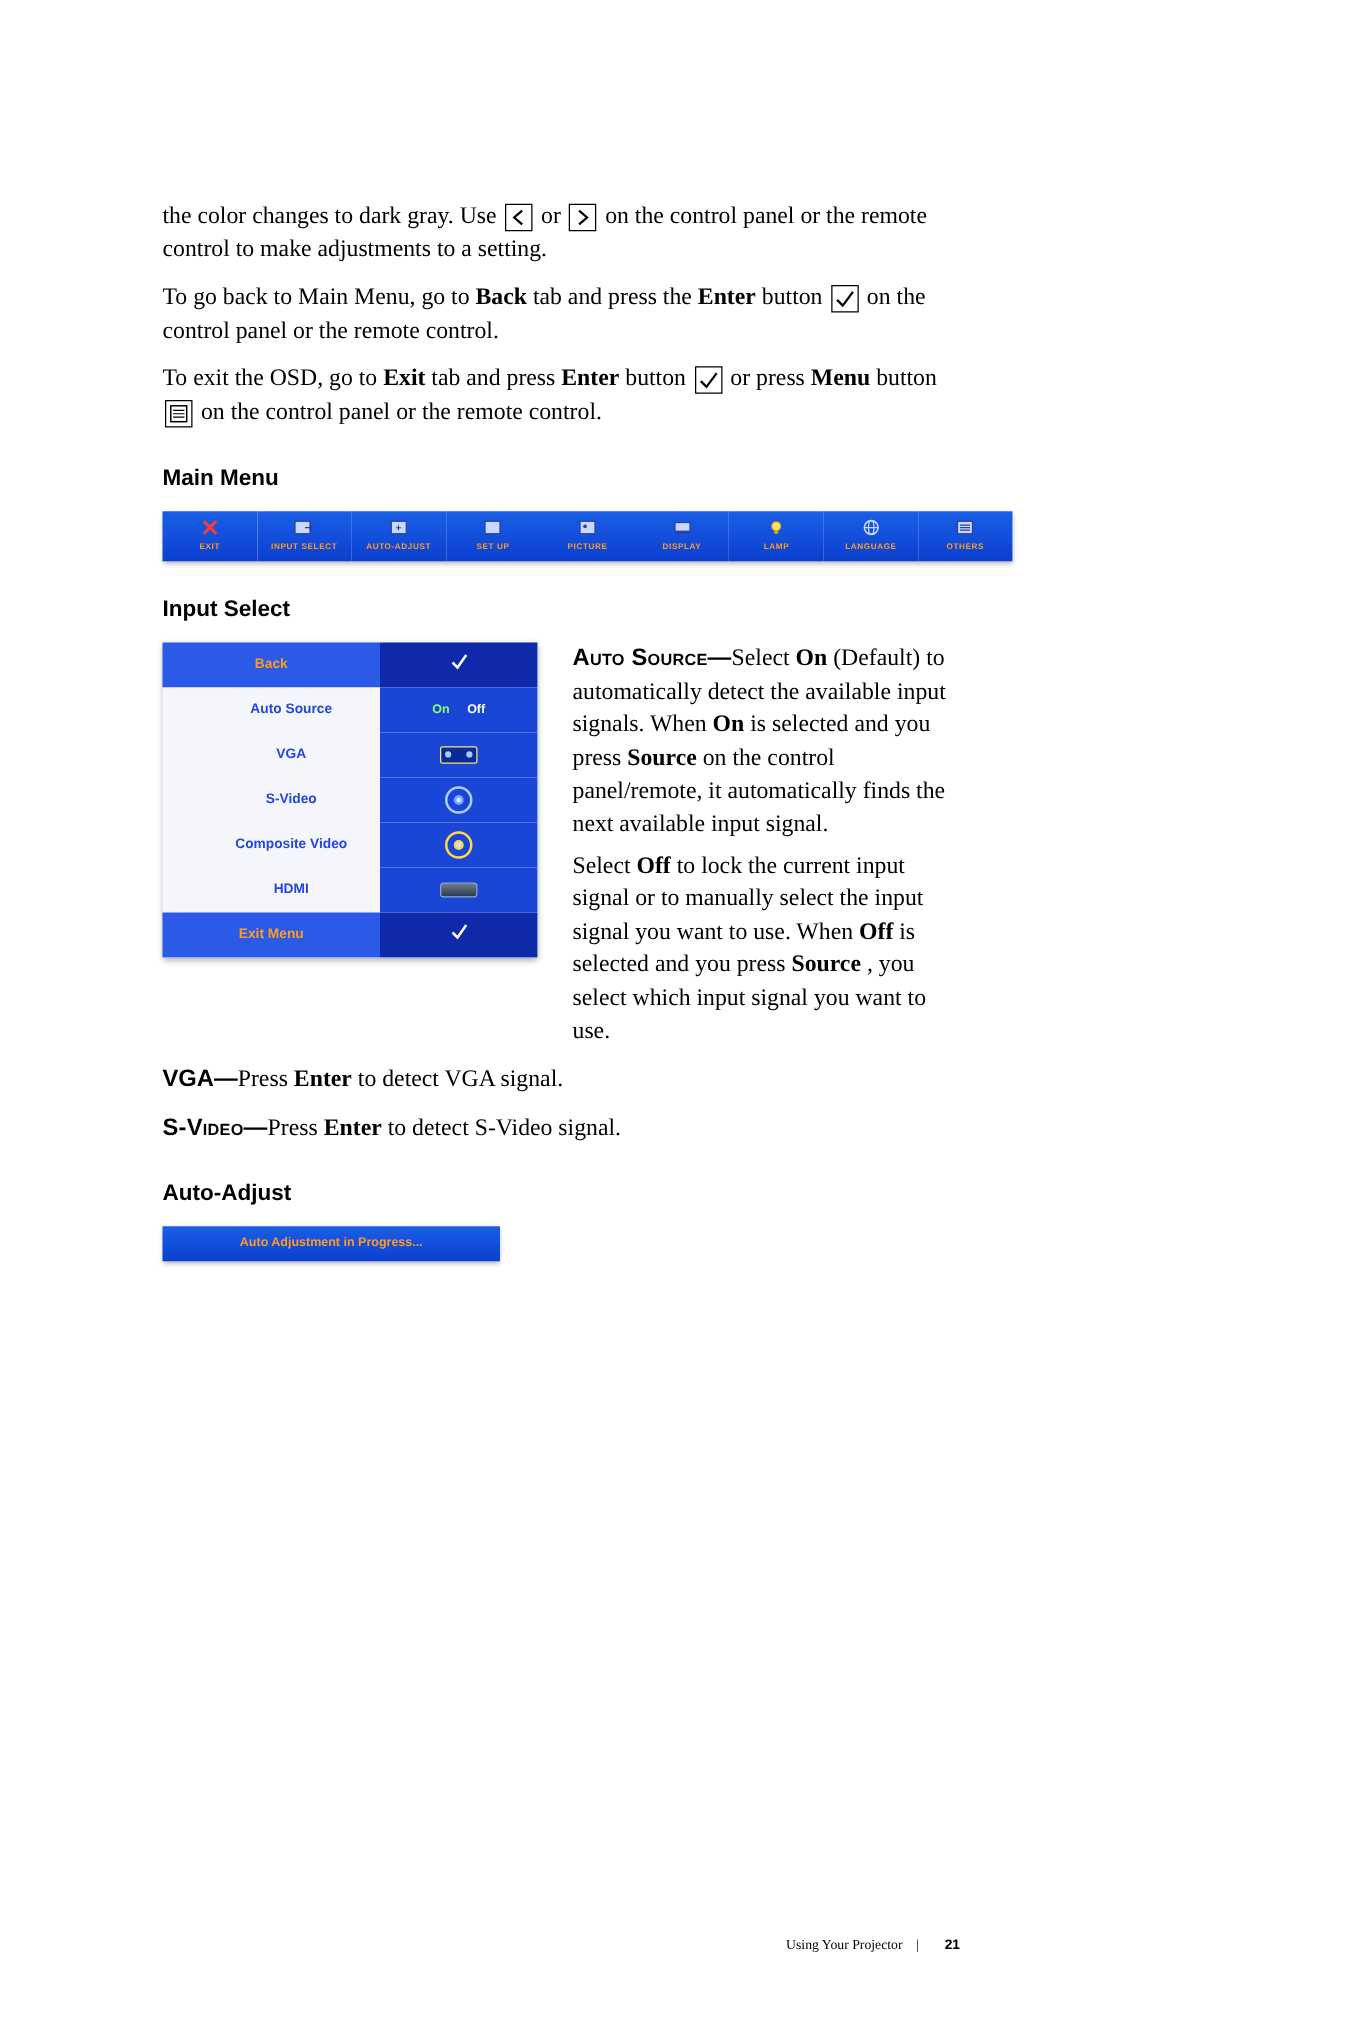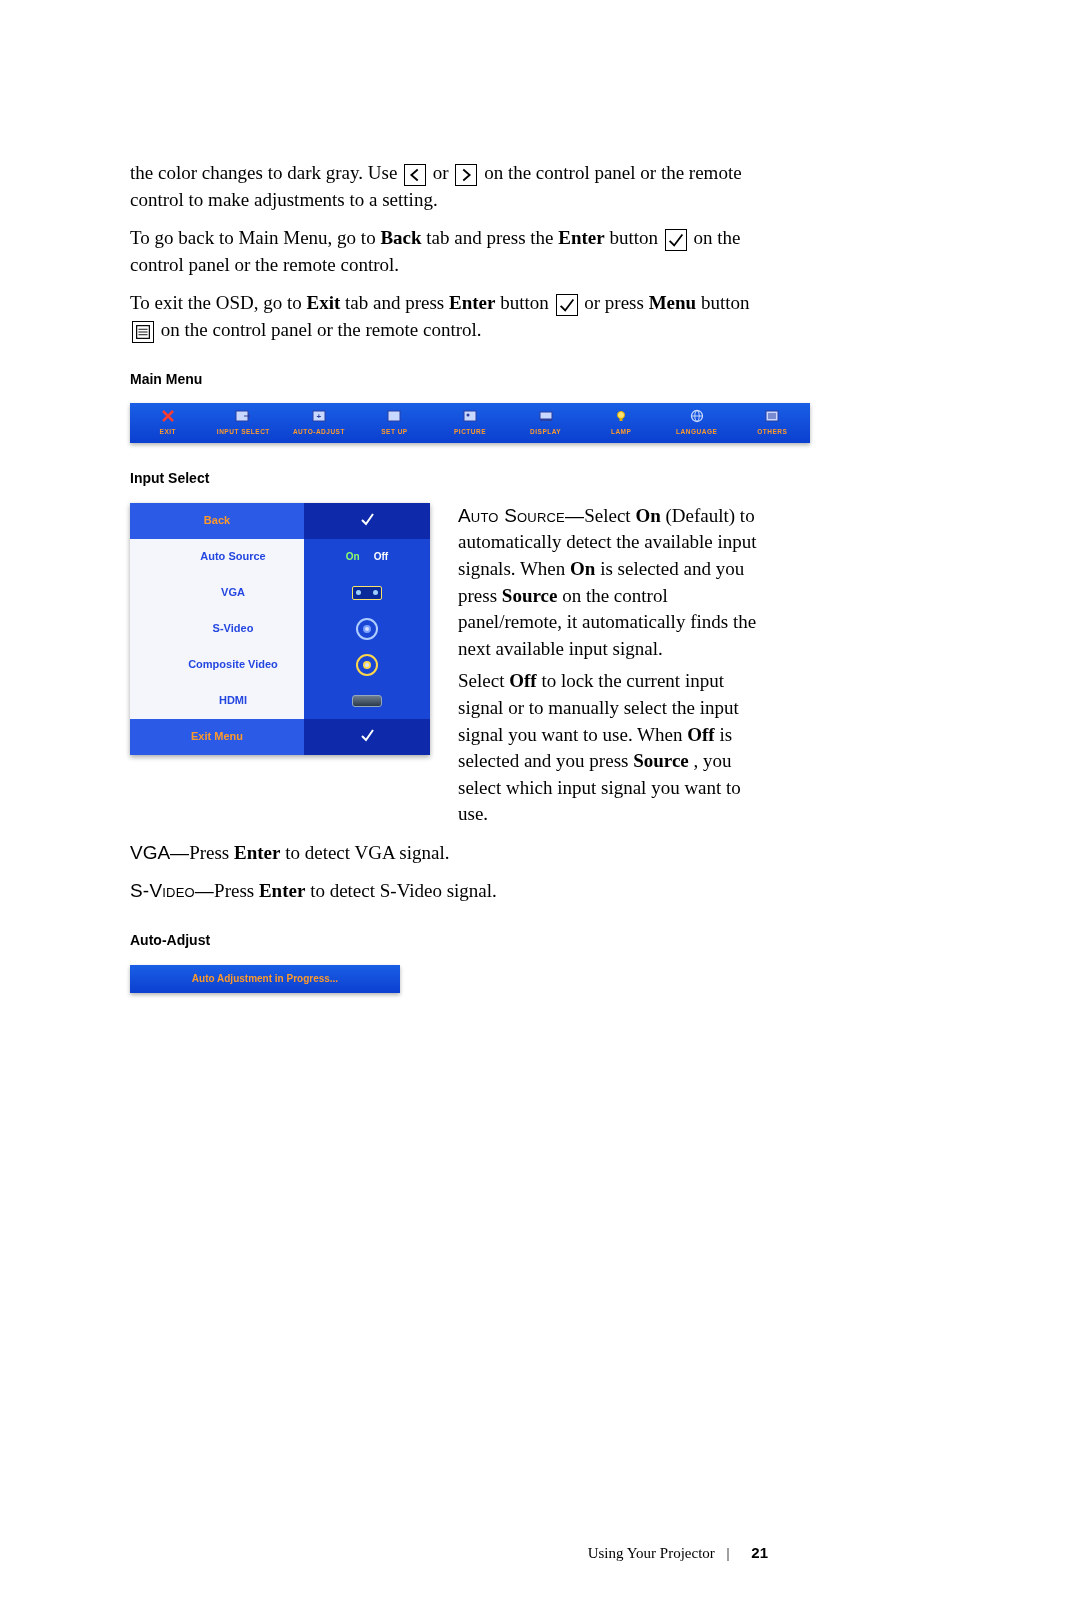--- a/index.html
+++ b/index.html
@@ -14,35 +14,35 @@
   .page {
     width: 888px;
     min-height: 1620px;
     padding: 160px 120px 60px 130px;
     position: relative;
   }
   p { margin: 0 0 12px 0; }
   .heading {
     font-family: Arial, Helvetica, sans-serif;
     font-weight: 700;
-    font-size: 14px;
+    font-size: 18px;
     margin: 26px 0 14px 0;
   }
   .icon-box {
     display: inline-block;
     vertical-align: middle;
     border: 1.5px solid #000;
     background: #fff;
     width: 22px;
     height: 22px;
     position: relative;
     margin: 0 2px;
   }
   .icon-box svg { position: absolute; inset: 0; }
-  .sans-bold { font-family: Arial, Helvetica, sans-serif; font-weight: 400; text-align: right; }
+  .sans-bold { font-family: Arial, Helvetica, sans-serif; font-weight: 700; text-align: right; }
   .smallcaps { font-variant: small-caps; letter-spacing: 0.2px; }
 
   
   .osd-bar {
     display: flex;
     width: 680px;
     height: 40px;
     box-shadow: 0 2px 4px rgba(0,0,0,0.3);
     margin-bottom: 20px;
   }
@@ -140,21 +140,21 @@
     display: flex;
     align-items: center;
     justify-content: center;
     box-shadow: 0 2px 4px rgba(0,0,0,0.3);
   }
 
   .footer {
     position: absolute;
     bottom: 56px;
     right: 120px;
-    font-size: 15px;
+    font-size: 11px;
     color: #000;
   }
   .footer .pagenum { font-family: Arial, sans-serif; font-weight: 700; margin-left: 10px; }
   .footer .sep { margin: 0 8px; color: #000; }
 </style>
 </head>
 <body>
 
 <div class="page">
 

